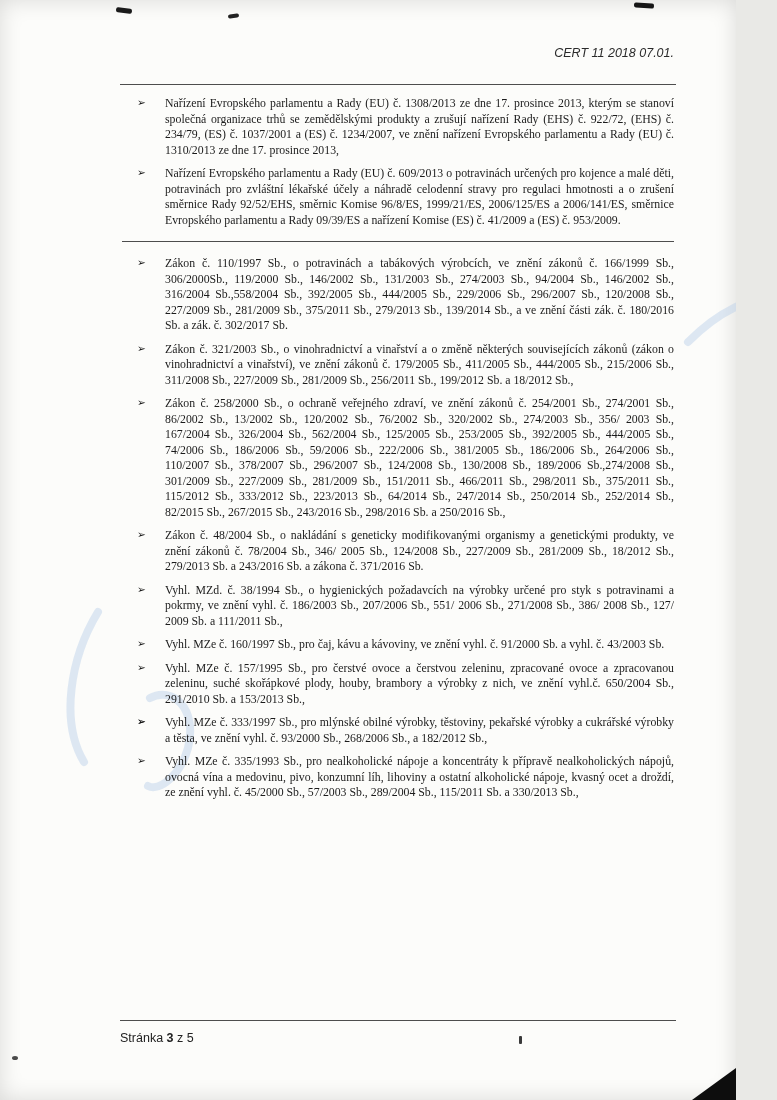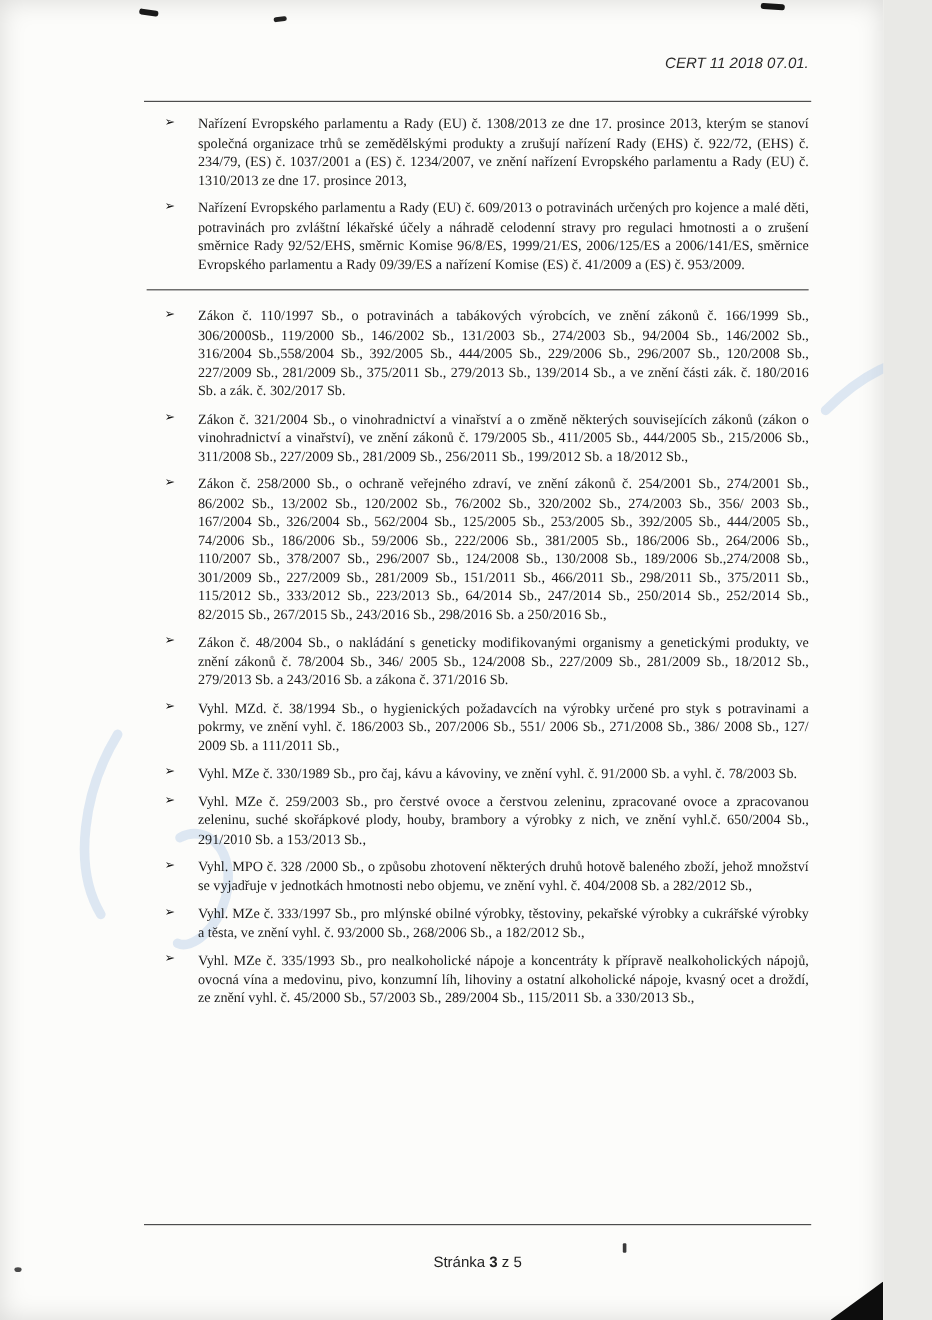--- a/index.html
+++ b/index.html
@@ -34,24 +34,24 @@
   .li { position:relative; padding-left:43px; margin-bottom:8px; }
   .bullet {
     position:absolute; left:15px; top:0;
     font-family:"DejaVu Sans", sans-serif;
     font-size:10.5px; color:#121212;
   }
   .itext b { font-weight:normal; }
   .section-rule { margin:13px 0 14px 0; }
   .footer { position:absolute; left:120px; right:60px; top:1020px; z-index:1; }
   .page-label {
-    text-align:center;
+    text-align:left;
     font-family:"Liberation Sans", sans-serif;
     font-size:12.5px; color:#222;
-    margin-top:24px;
+    margin-top:10px;
   }
   .page-label b { font-weight:bold; }
   .artifact { position:absolute; z-index:2; }
   .a1 { left:116px; top:8px;  width:16px; height:5px; background:#1a1a1a; transform:rotate(8deg);  border-radius:2px; }
   .a2 { left:228px; top:14px; width:11px; height:4px; background:#222;    transform:rotate(-7deg); border-radius:2px; }
   .a3 { left:634px; top:3px;  width:20px; height:5px; background:#161616; transform:rotate(4deg);  border-radius:2px; }
   .a4 { right:0; bottom:0; width:44px; height:32px; background:#0d0d0d; clip-path:polygon(100% 0, 100% 100%, 0 100%); }
   .a5 { left:519px; top:1036px; width:3px; height:8px; background:#3a3a3a; border-radius:1px; }
   .a6 { left:12px; top:1056px; width:6px; height:4px; background:#4a4a4a; border-radius:50%; }
 </style>
@@ -80,27 +80,27 @@
   <div class="rule header-rule"></div>
 
   <div class="content">
     <div class="list">
         <div class="li"><span class="bullet">➢</span><span class="itext"><b>Nařízení Evropského parlamentu a Rady (EU) č. 1308/2013</b><span> ze dne 17. prosince 2013, kterým se stanoví společná organizace trhů se zemědělskými produkty a zrušují nařízení Rady (EHS) č. 922/72, (EHS) č. 234/79, (ES) č. 1037/2001 a (ES) č. 1234/2007, ve znění nařízení Evropského parlamentu a Rady (EU) č. </span><b>1310/2013</b><span> ze dne 17. prosince 2013,</span></span></div>
         <div class="li"><span class="bullet">➢</span><span class="itext"><b>Nařízení Evropského parlamentu a Rady (EU) č. 609/2013</b><span> o potravinách určených pro kojence a malé děti, potravinách pro zvláštní lékařské účely a náhradě celodenní stravy pro regulaci hmotnosti a o zrušení směrnice Rady 92/52/EHS, směrnic Komise 96/8/ES, 1999/21/ES, 2006/125/ES a 2006/141/ES, směrnice Evropského parlamentu a Rady 09/39/ES a nařízení Komise (ES) č. 41/2009 a (ES) č. 953/2009.</span></span></div>
       </div>
     <div class="rule section-rule"></div>
     <div class="list">
         <div class="li"><span class="bullet">➢</span><span class="itext"><b>Zákon č. 110/1997 Sb., o potravinách a tabákových výrobcích,</b><span> ve znění zákonů č. 166/1999 Sb., 306/2000Sb., 119/2000 Sb., 146/2002 Sb., 131/2003 Sb., 274/2003 Sb., 94/2004 Sb., 146/2002 Sb., 316/2004 Sb.,558/2004 Sb., 392/2005 Sb., 444/2005 Sb., 229/2006 Sb., 296/2007 Sb., 120/2008 Sb., 227/2009 Sb., 281/2009 Sb., 375/2011 Sb., 279/2013 Sb., 139/2014 Sb., a ve znění části zák. č. 180/2016 Sb. a </span><b>zák. č. 302/2017 Sb.</b></span></div>
-        <div class="li"><span class="bullet">➢</span><span class="itext"><b>Zákon č. 321/2004 Sb., o vinohradnictví a vinařství</b><span> a o změně některých souvisejících zákonů (zákon o vinohradnictví a vinařství), ve znění zákonů č. 179/2005 Sb., 411/2005 Sb., 444/2005 Sb., 215/2006 Sb., 311/2008 Sb., 227/2009 Sb., 281/2009 Sb., 256/2011 Sb., 199/2012 Sb. a 18/2012 Sb.,</span></span></div>
+        <div class="li"><span class="bullet">➢</span><span class="itext"><b>Zákon č. 321/2003 Sb., o vinohradnictví a vinařství</b><span> a o změně některých souvisejících zákonů (zákon o vinohradnictví a vinařství), ve znění zákonů č. 179/2005 Sb., 411/2005 Sb., 444/2005 Sb., 215/2006 Sb., 311/2008 Sb., 227/2009 Sb., 281/2009 Sb., 256/2011 Sb., 199/2012 Sb. a 18/2012 Sb.,</span></span></div>
         <div class="li"><span class="bullet">➢</span><span class="itext"><b>Zákon č. 258/2000 Sb., o ochraně veřejného zdraví,</b><span> ve znění zákonů č. 254/2001 Sb., 274/2001 Sb., 86/2002 Sb., 13/2002 Sb., 120/2002 Sb., 76/2002 Sb., 320/2002 Sb., 274/2003 Sb., 356/ 2003 Sb., 167/2004 Sb., 326/2004 Sb., 562/2004 Sb., 125/2005 Sb., 253/2005 Sb., 392/2005 Sb., 444/2005 Sb., 74/2006 Sb., 186/2006 Sb., 59/2006 Sb., 222/2006 Sb., 381/2005 Sb., 186/2006 Sb., 264/2006 Sb., 110/2007 Sb., 378/2007 Sb., 296/2007 Sb., 124/2008 Sb., 130/2008 Sb., 189/2006 Sb.,274/2008 Sb., 301/2009 Sb., 227/2009 Sb., 281/2009 Sb., 151/2011 Sb., 466/2011 Sb., 298/2011 Sb., 375/2011 Sb., 115/2012 Sb., 333/2012 Sb., 223/2013 Sb., 64/2014 Sb., 247/2014 Sb., 250/2014 Sb., 252/2014 Sb., 82/2015 Sb., 267/2015 Sb., 243/2016 Sb., 298/2016 Sb. a 250/2016 Sb.,</span></span></div>
         <div class="li"><span class="bullet">➢</span><span class="itext"><b>Zákon č. 48/2004 Sb., o nakládání s geneticky modifikovanými organismy a genetickými produkty,</b><span> ve znění zákonů č. 78/2004 Sb., 346/ 2005 Sb., 124/2008 Sb., 227/2009 Sb., 281/2009 Sb., 18/2012 Sb., 279/2013 Sb. a 243/2016 Sb. a </span><b>zákona č. 371/2016 Sb.</b></span></div>
         <div class="li"><span class="bullet">➢</span><span class="itext"><b>Vyhl. MZd. č. 38/1994 Sb., o hygienických požadavcích na výrobky určené pro styk s potravinami a pokrmy,</b><span> ve znění vyhl. č. 186/2003 Sb., 207/2006 Sb., 551/ 2006 Sb., 271/2008 Sb., 386/ 2008 Sb., 127/ 2009 Sb. a 111/2011 Sb.,</span></span></div>
-        <div class="li"><span class="bullet">➢</span><span class="itext"><b>Vyhl. MZe č. 330/1989 Sb., pro čaj, kávu a kávoviny,</b><span> ve znění vyhl. č. 91/2000 Sb. a vyhl. č. 78/2003 Sb.</span></span></div>
-        <div class="li"><span class="bullet">➢</span><span class="itext"><b>Vyhl. MZe č. 259/2003 Sb., pro čerstvé ovoce a čerstvou zeleninu, zpracované ovoce a zpracovanou zeleninu, suché skořápkové plody, houby, brambory a výrobky z nich,</b><span> ve znění vyhl.č. 650/2004 Sb., 291/2010 Sb. a 153/2013 Sb.,</span></span></div>
-        <div class="li"><span class="bullet">➢</span><span class="itext"><b>Vyhl. MPO č. 328 /2000 Sb., o způsobu zhotovení některých druhů hotově baleného zboží, jehož množství se vyjadřuje v jednotkách hmotnosti nebo objemu,</b><span> ve znění vyhl. č. 404/2008 Sb. a 282/2012 Sb.,</span></span></div>
+        <div class="li"><span class="bullet">➢</span><span class="itext"><b>Vyhl. MZe č. 160/1997 Sb., pro čaj, kávu a kávoviny,</b><span> ve znění vyhl. č. 91/2000 Sb. a vyhl. č. 43/2003 Sb.</span></span></div>
+        <div class="li"><span class="bullet">➢</span><span class="itext"><b>Vyhl. MZe č. 157/1995 Sb., pro čerstvé ovoce a čerstvou zeleninu, zpracované ovoce a zpracovanou zeleninu, suché skořápkové plody, houby, brambory a výrobky z nich,</b><span> ve znění vyhl.č. 650/2004 Sb., 291/2010 Sb. a 153/2013 Sb.,</span></span></div>
+        <div class="li"><span class="bullet">➢</span></div>
         <div class="li"><span class="bullet">➢</span><span class="itext"><b>Vyhl. MZe č. 333/1997 Sb., pro mlýnské obilné výrobky, těstoviny, pekařské výrobky a cukrářské výrobky a těsta,</b><span> ve znění vyhl. č. 93/2000 Sb., 268/2006 Sb., a 182/2012 Sb.,</span></span></div>
         <div class="li"><span class="bullet">➢</span><span class="itext"><b>Vyhl. MZe č. 335/1993 Sb., pro nealkoholické nápoje a koncentráty k přípravě nealkoholických nápojů, ovocná vína a medovinu, pivo, konzumní líh, lihoviny a ostatní alkoholické nápoje, kvasný ocet a droždí,</b><span> ze znění vyhl. č. 45/2000 Sb., 57/2003 Sb., 289/2004 Sb., 115/2011 Sb. a 330/2013 Sb.,</span></span></div>
       </div>
   </div>
 
   <div class="footer">
     <div class="rule"></div>
     <div class="page-label"><span>Stránka </span><b>3</b><span> z 5</span></div>
   </div>
 

